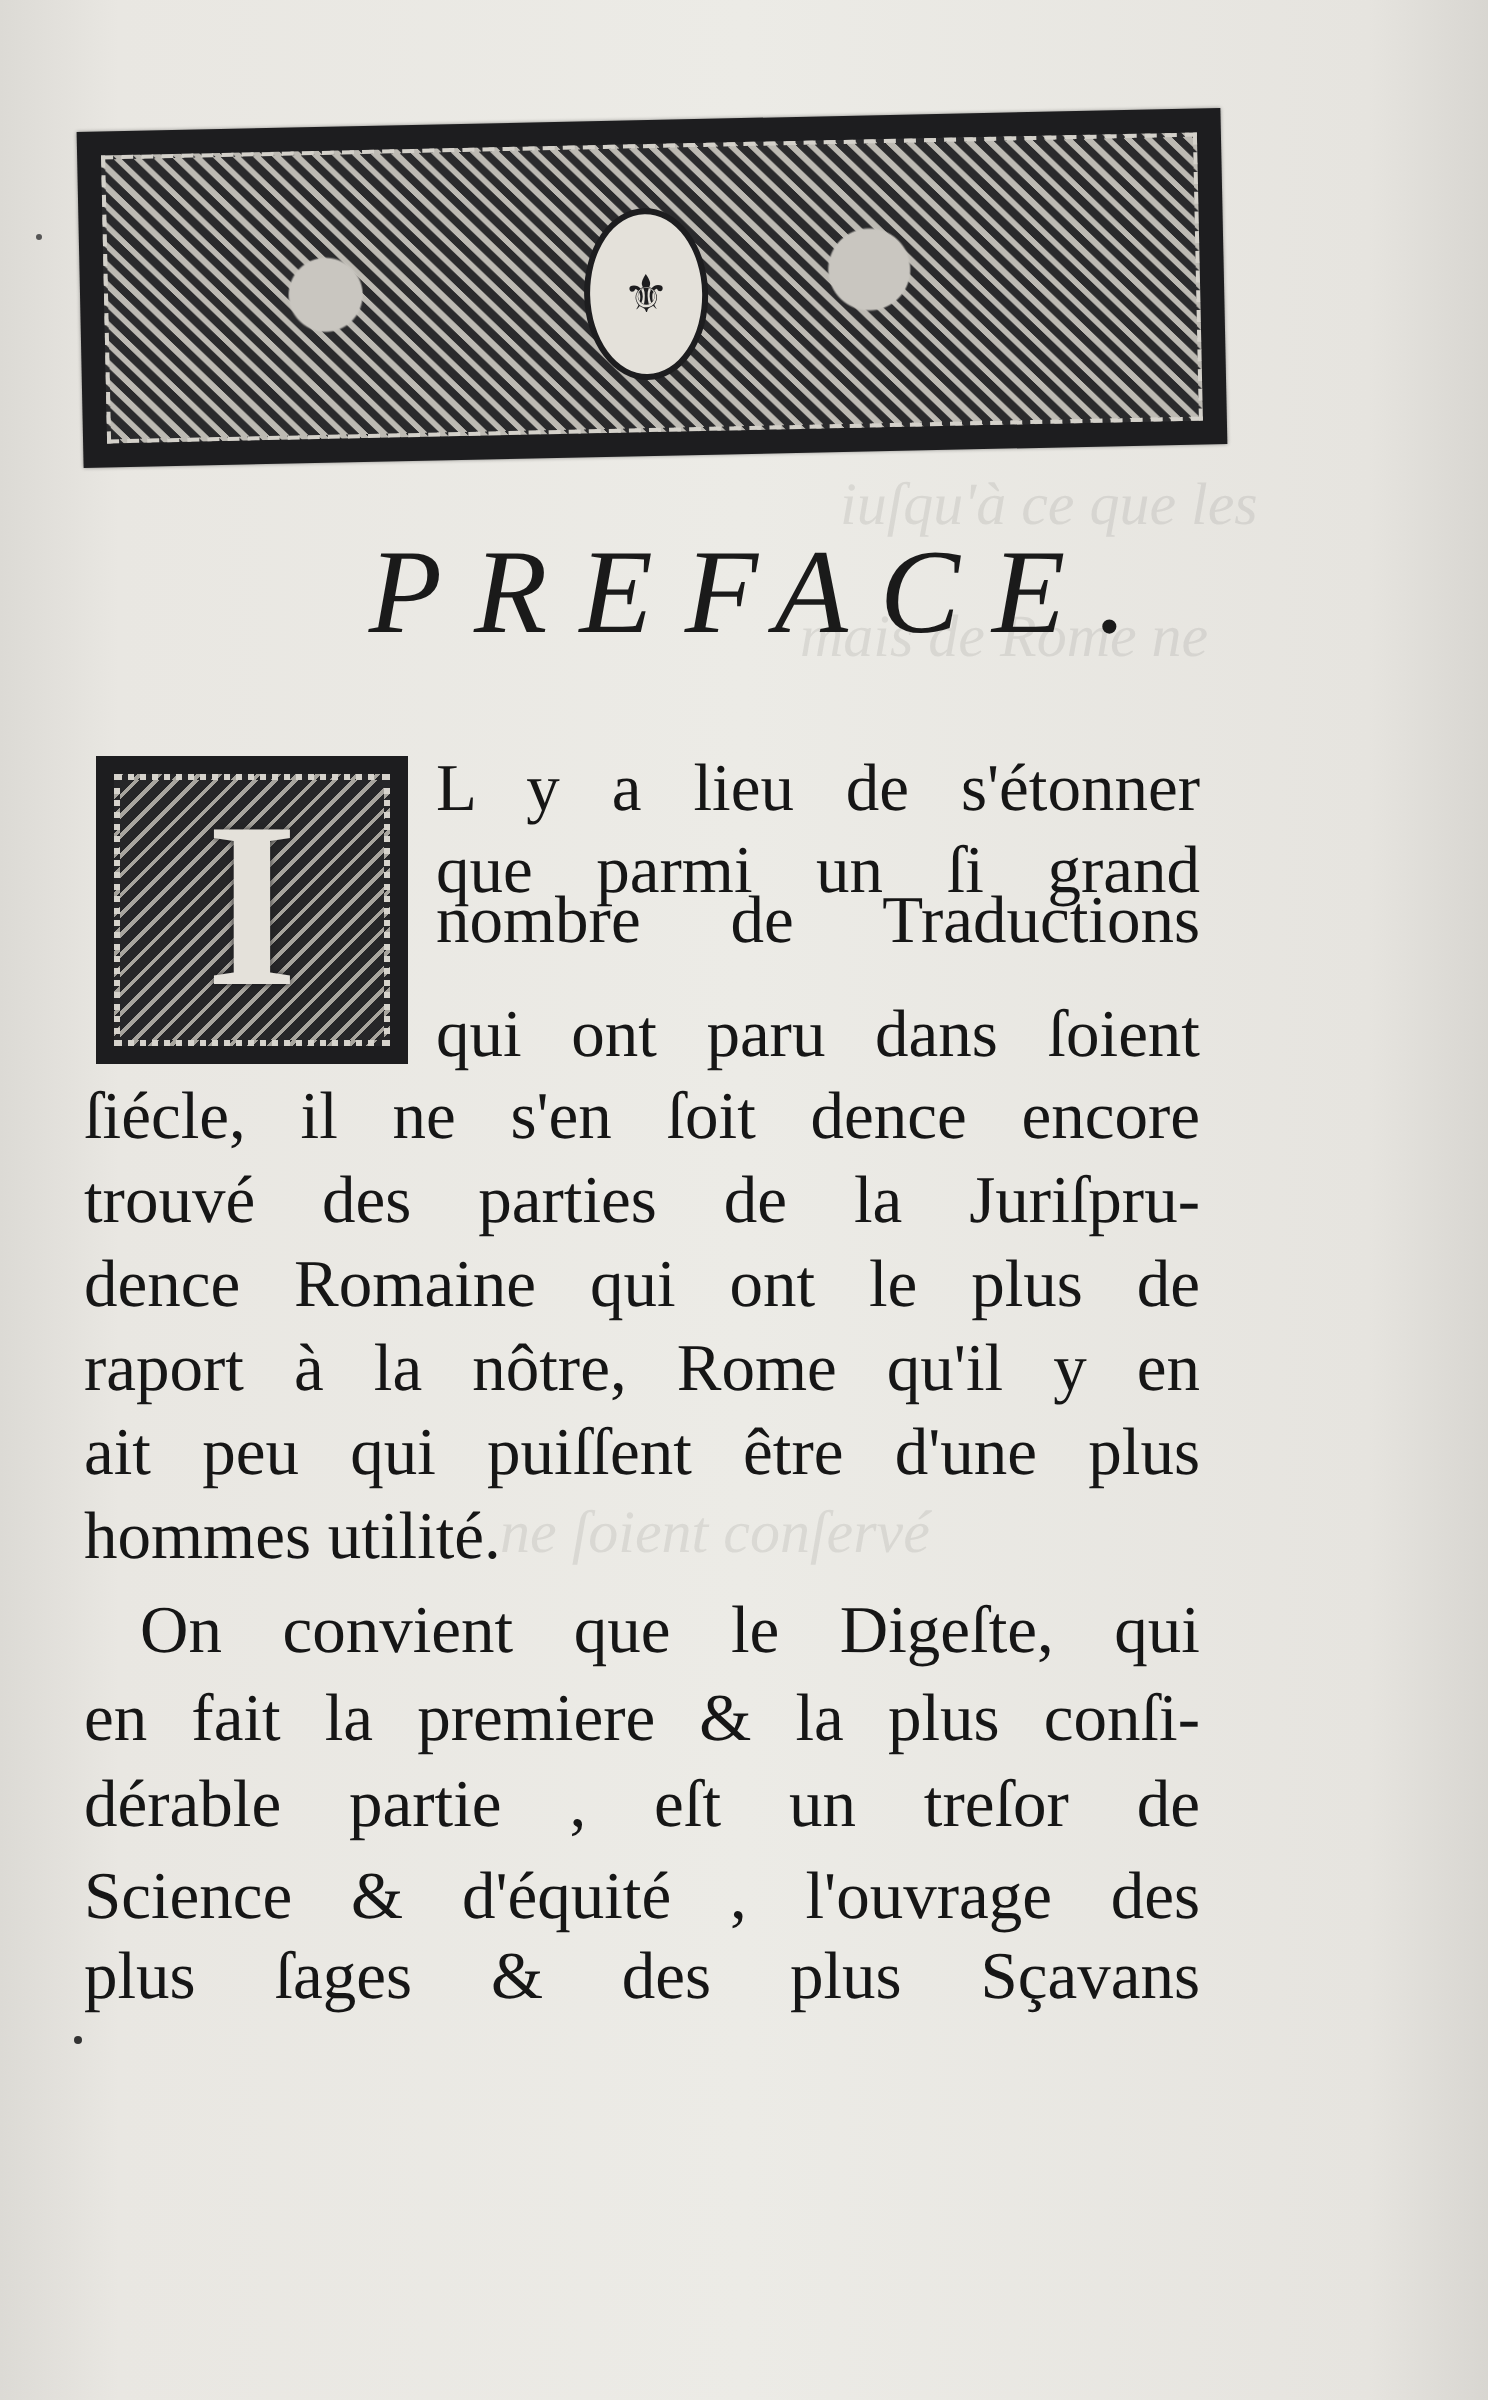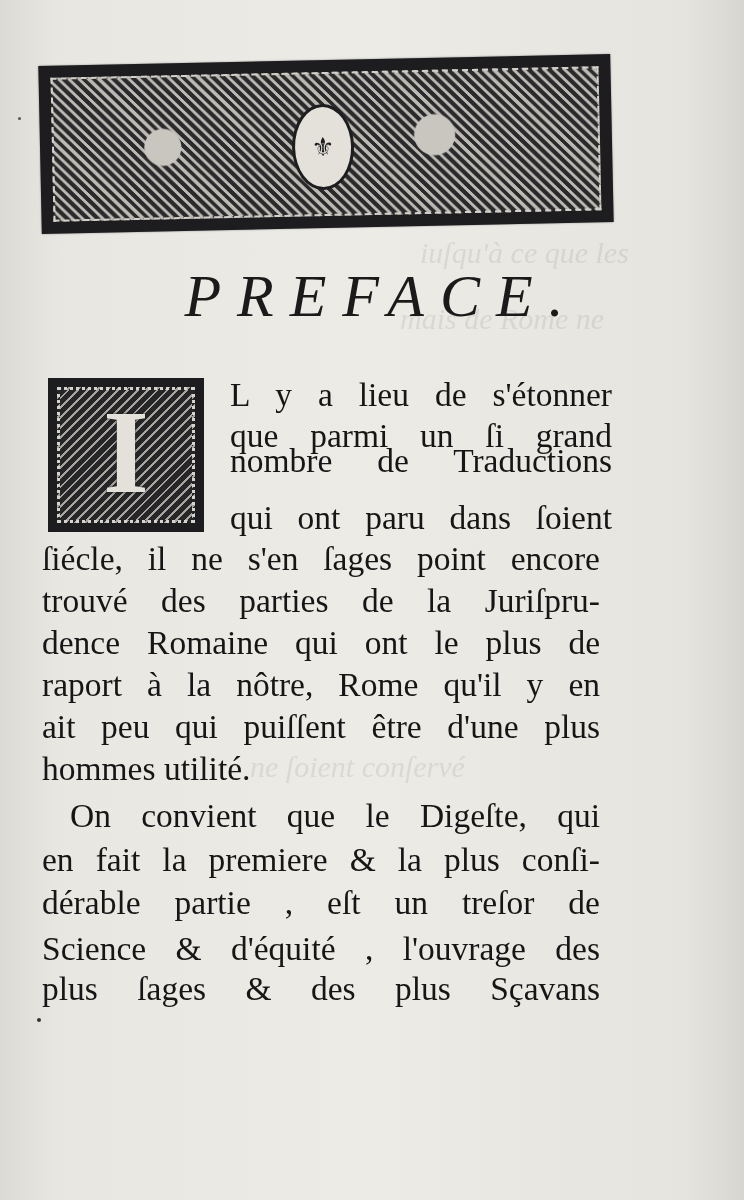--- a/index.html
+++ b/index.html
@@ -58,21 +58,21 @@
     font-family: "Liberation Serif", serif; font-size: 118px; line-height: 130px;
     color: #e4e1da; font-weight: bold;
     text-shadow: 0 0 3px #1d1d1f;
   }
   .line {
     position: absolute; white-space: nowrap;
     font-family: "Liberation Serif", serif; font-size: 33.5px; color: #161616;
     line-height: 42px;
   }
   .line.full { left: 42px; width: 558px; text-align: justify; text-align-last: justify; }
-  .line.indent { left: 218px; width: 382px; text-align: justify; text-align-last: justify; margin-left: 12px; }
+  .line.indent { left: 218px; width: 382px; text-align: justify; text-align-last: justify; }
   .line.last { text-align-last: left; }
   .marker {
     position: absolute; left: 37px; top: 1018px; width: 4px; height: 4px;
     border-radius: 50%; background: #333;
   }
   .speck { position: absolute; width: 3px; height: 3px; border-radius: 50%; background: #555; }
 </style>
 </head>
 <body>
 
@@ -91,21 +91,21 @@
 
   <div class="dropcap">
     <div class="frame"></div>
     <div class="letter">I</div>
   </div>
 
   <div class="line indent" style="top:374px;">L y a lieu de s'étonner</div>
   <div class="line indent" style="top:415px;">que parmi un ſi grand</div>
   <div class="line indent" style="top:440px;">nombre de Traductions</div>
   <div class="line indent" style="top:497px;">qui ont paru dans ſoient</div>
-  <div class="line full" style="top:538px;">ſiécle, il ne s'en ſages point encore</div>
+  <div class="line full" style="top:538px;">ſiécle, il ne s'en ſoit dence encore</div>
   <div class="line full" style="top:580px;">trouvé des parties de la Juriſpru-</div>
   <div class="line full" style="top:622px;">dence Romaine qui ont le plus de</div>
   <div class="line full" style="top:664px;">raport à la nôtre, Rome qu'il y en</div>
   <div class="line full" style="top:706px;">ait peu qui puiſſent être d'une plus</div>
   <div class="line full last" style="top:748px;">hommes utilité.</div>
 
   <div class="line full" style="top:795px;left:70px;width:530px;">On convient que le Digeſte, qui</div>
   <div class="line full" style="top:839px;">en fait la premiere &amp; la plus conſi-</div>
   <div class="line full" style="top:882px;">dérable partie , eſt un treſor de</div>
   <div class="line full" style="top:928px;">Science &amp; d'équité , l'ouvrage des</div>

